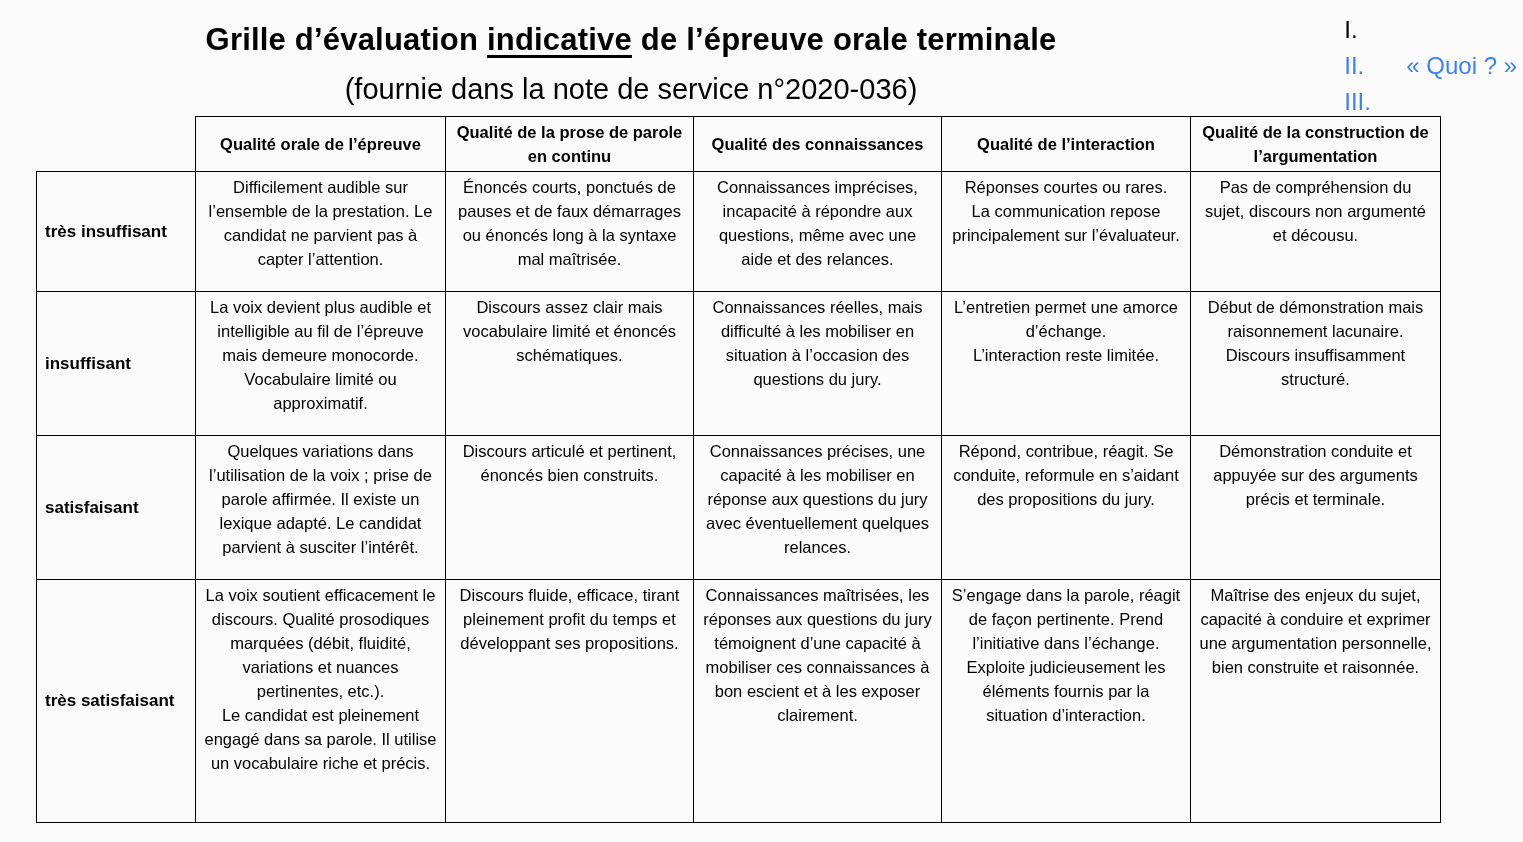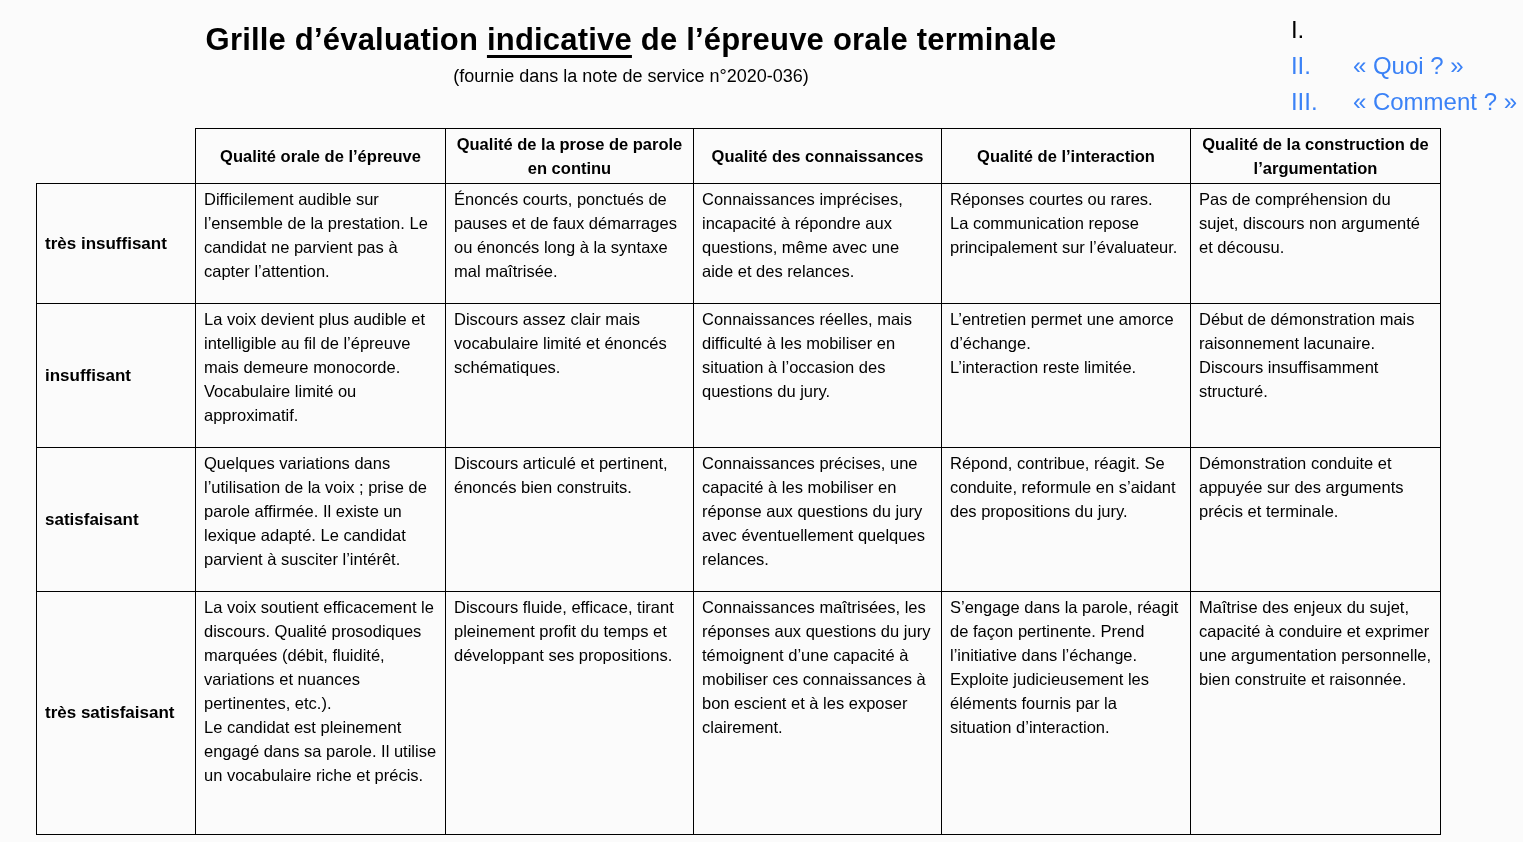--- a/index.html
+++ b/index.html
@@ -28,22 +28,22 @@
     font-size: 31px;
     font-weight: bold;
     letter-spacing: 0.2px;
   }
   .title .emph {
     text-decoration: underline;
     text-decoration-thickness: 3px;
     text-underline-offset: 5px;
   }
   .subtitle {
-    margin-top: 8px;
-    font-size: 18px;
+    margin-top: 15px;
+    font-size: 29px;
     font-weight: normal;
   }
   .outline {
     position: absolute;
     top: 12px;
     right: 6px;
   }
   .outline-item {
     display: grid;
     grid-template-columns: 52px auto;
@@ -51,21 +51,21 @@
     font-size: 24px;
     line-height: 36px;
     text-align: left;
   }
   .outline-item.inactive { color: #3b82f6; }
   .outline-item .numeral { text-align: left; }
 
   table.rubric {
     position: absolute;
     left: 36px;
-    top: 128px;
+    top: 116px;
     width: 1404px;
     border-collapse: collapse;
     table-layout: fixed;
   }
   table.rubric th,
   table.rubric td {
     border: 1.5px solid #000;
     font-size: 16.5px;
     line-height: 24px;
   }
@@ -82,21 +82,21 @@
   }
   table.rubric tbody th.rowlabel {
     font-weight: bold;
     text-align: left;
     vertical-align: middle;
     padding: 2px 6px 2px 8px;
     font-size: 17px;
   }
   table.rubric tbody td {
     vertical-align: top;
-    text-align: left;
+    text-align: center;
     padding: 3px 8px 14px 8px;
     white-space: pre-wrap;
   }
 </style>
 </head>
 <body>
 
 <div class="slide">
 
   <header class="title-block">
@@ -107,21 +107,20 @@
   <nav class="outline">
     <div class="outline-item active">
       <span class="numeral">I.</span>
     </div>
     <div class="outline-item inactive">
       <span class="numeral">II.</span>
       <span class="olabel">« Quoi ? »</span>
     </div>
     <div class="outline-item inactive">
       <span class="numeral">III.</span>
-      <span class="olabel">« Comment ? »</span>
     </div>
   </nav>
 
   <table class="rubric">
     <colgroup>
       <col style="width:159px">
       <col style="width:250px">
       <col style="width:248px">
       <col style="width:248px">
       <col style="width:249px">

